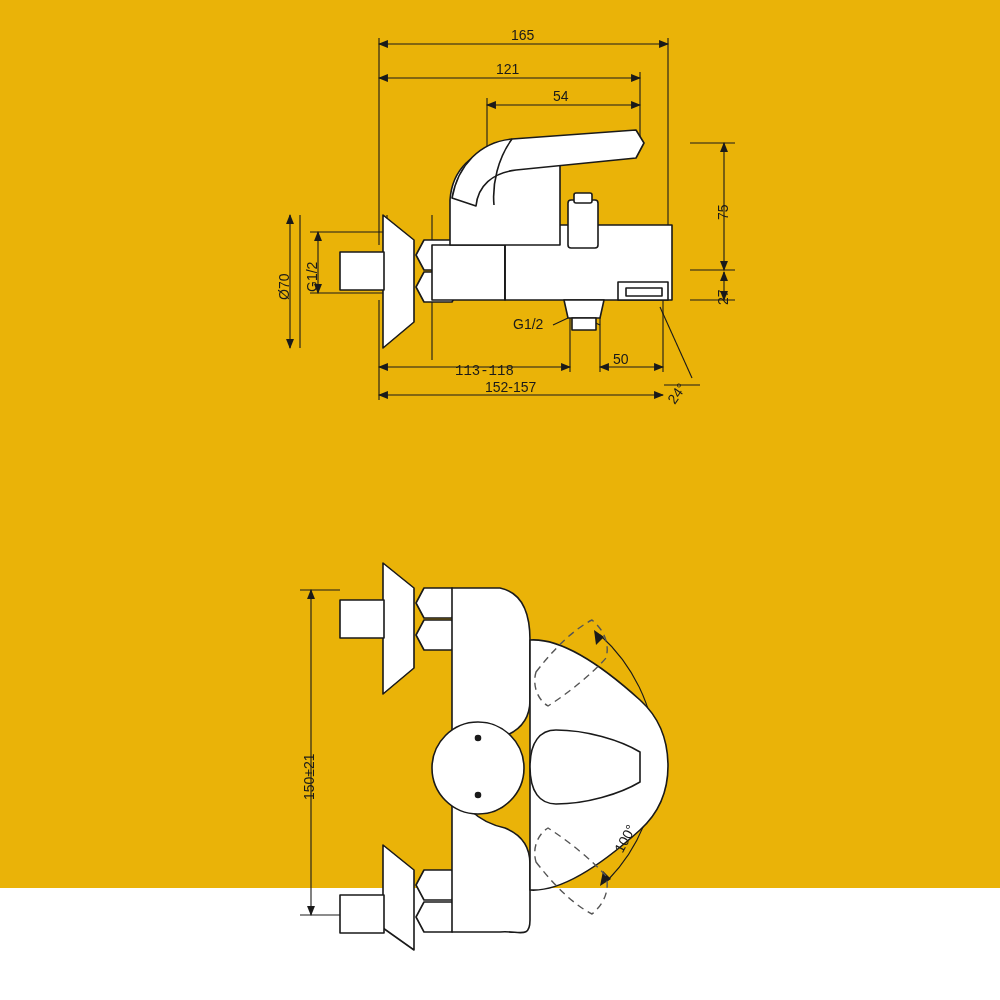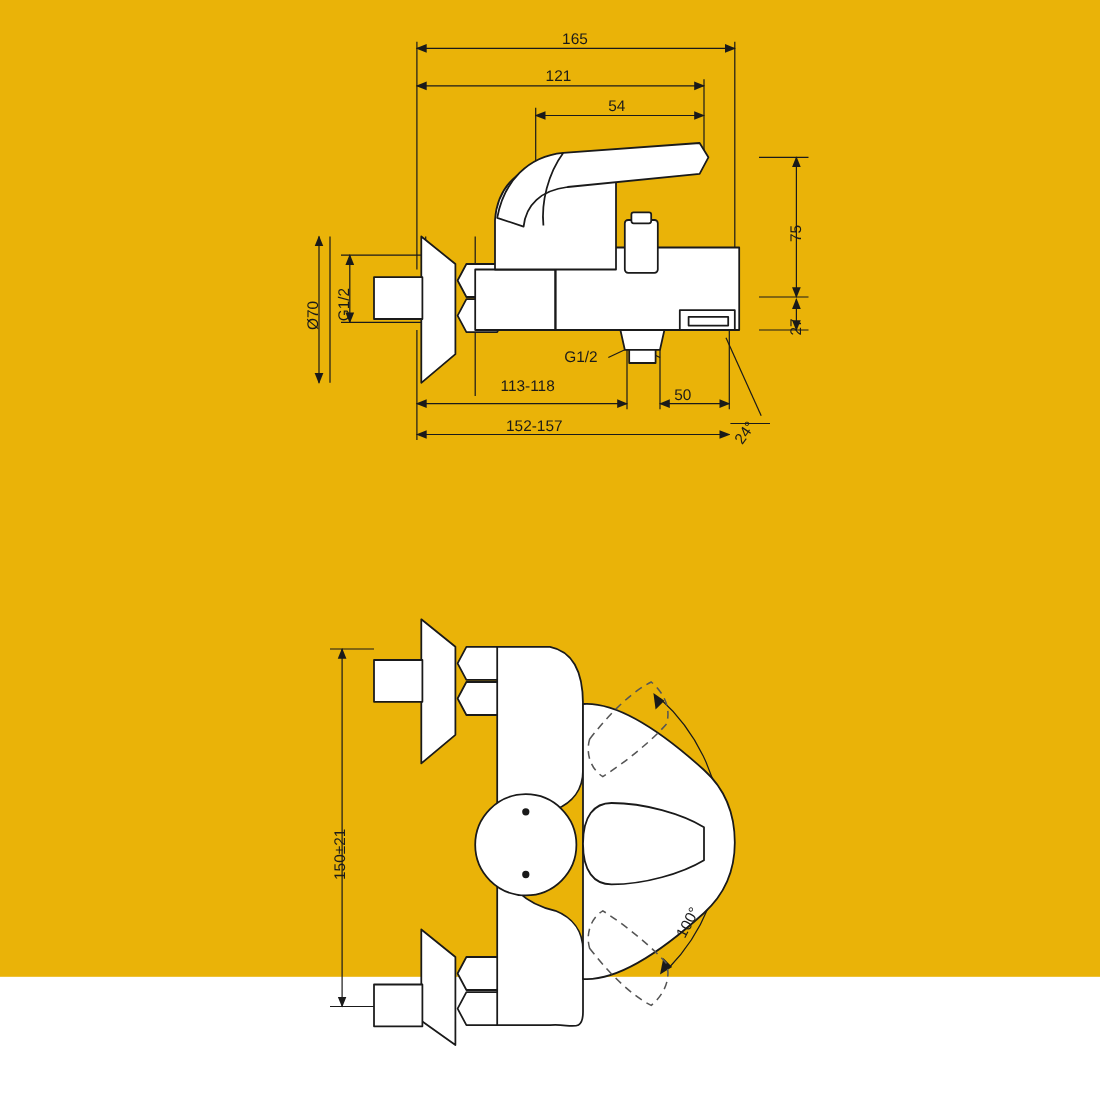--- a/index.html
+++ b/index.html
@@ -188,22 +188,22 @@
     </g>
   </svg>
 
   <div class="dim-label" style="left:511px; top:28px;">165</div>
   <div class="dim-label" style="left:496px; top:62px;">121</div>
   <div class="dim-label" style="left:553px; top:89px;">54</div>
   <div class="dim-label rot90" style="left:716px; top:220px;">75</div>
   <div class="dim-label rot90" style="left:716px; top:305px;">27</div>
   <div class="dim-label rot90" style="left:277px; top:300px;">Ø70</div>
   <div class="dim-label rot90" style="left:305px; top:292px;">G1/2</div>
-  <div class="dim-label" style="left:455px; top:343px;">113-118</div>
+  <div class="dim-label" style="left:455px; top:364px;font-family:Liberation Mono, monospace;">113-118</div>
   <div class="dim-label" style="left:613px; top:352px;">50</div>
-  <div class="dim-label" style="left:460px; top:380px;">152-157</div>
+  <div class="dim-label" style="left:485px; top:380px;">152-157</div>
   <div class="dim-label" style="left:513px; top:317px;">G1/2</div>
   <div class="dim-label rot-angle" style="left:665px; top:398px;">24°</div>
 
   <div class="dim-label rot90" style="left:302px; top:800px;">150±21</div>
   <div class="dim-label rot-angle2" style="left:612px; top:848px;">100°</div>
 
 </div>
 
 </body></html>

